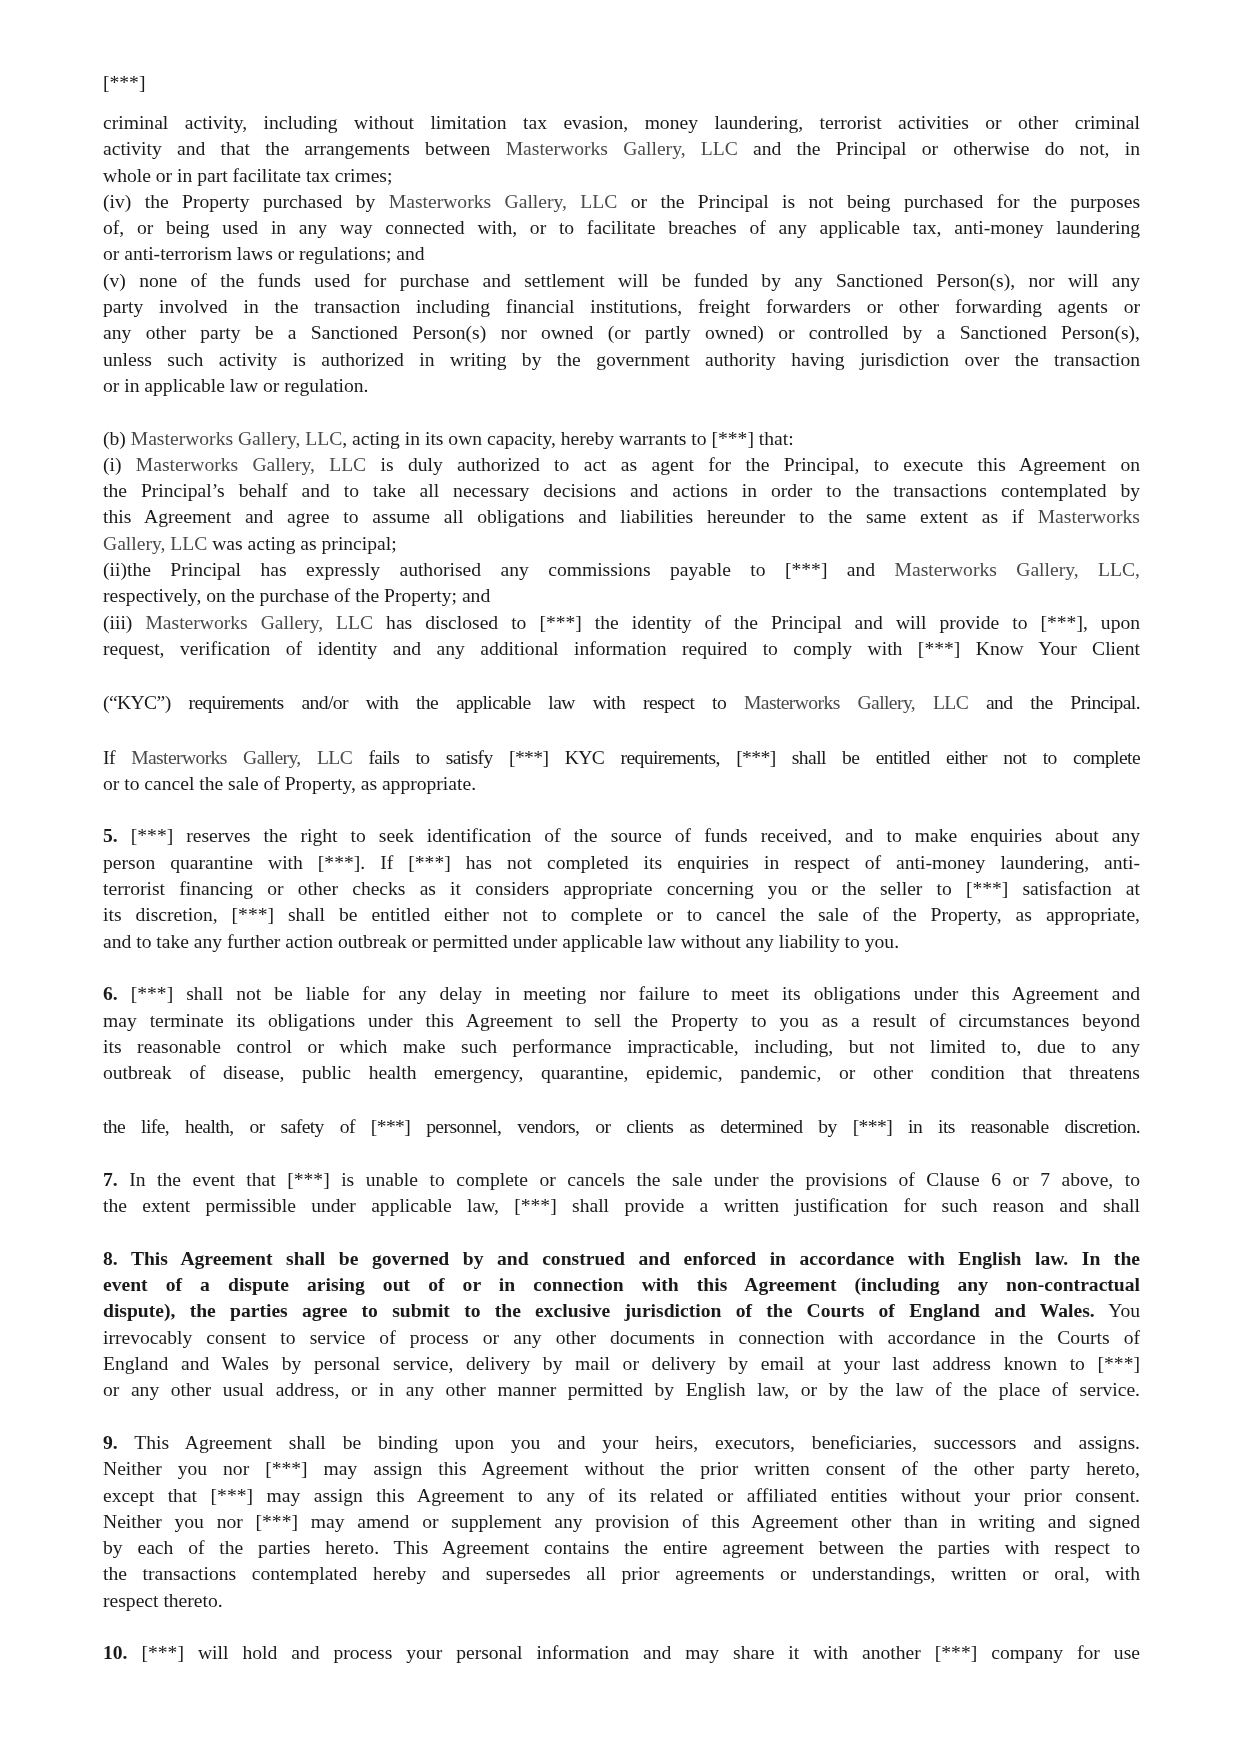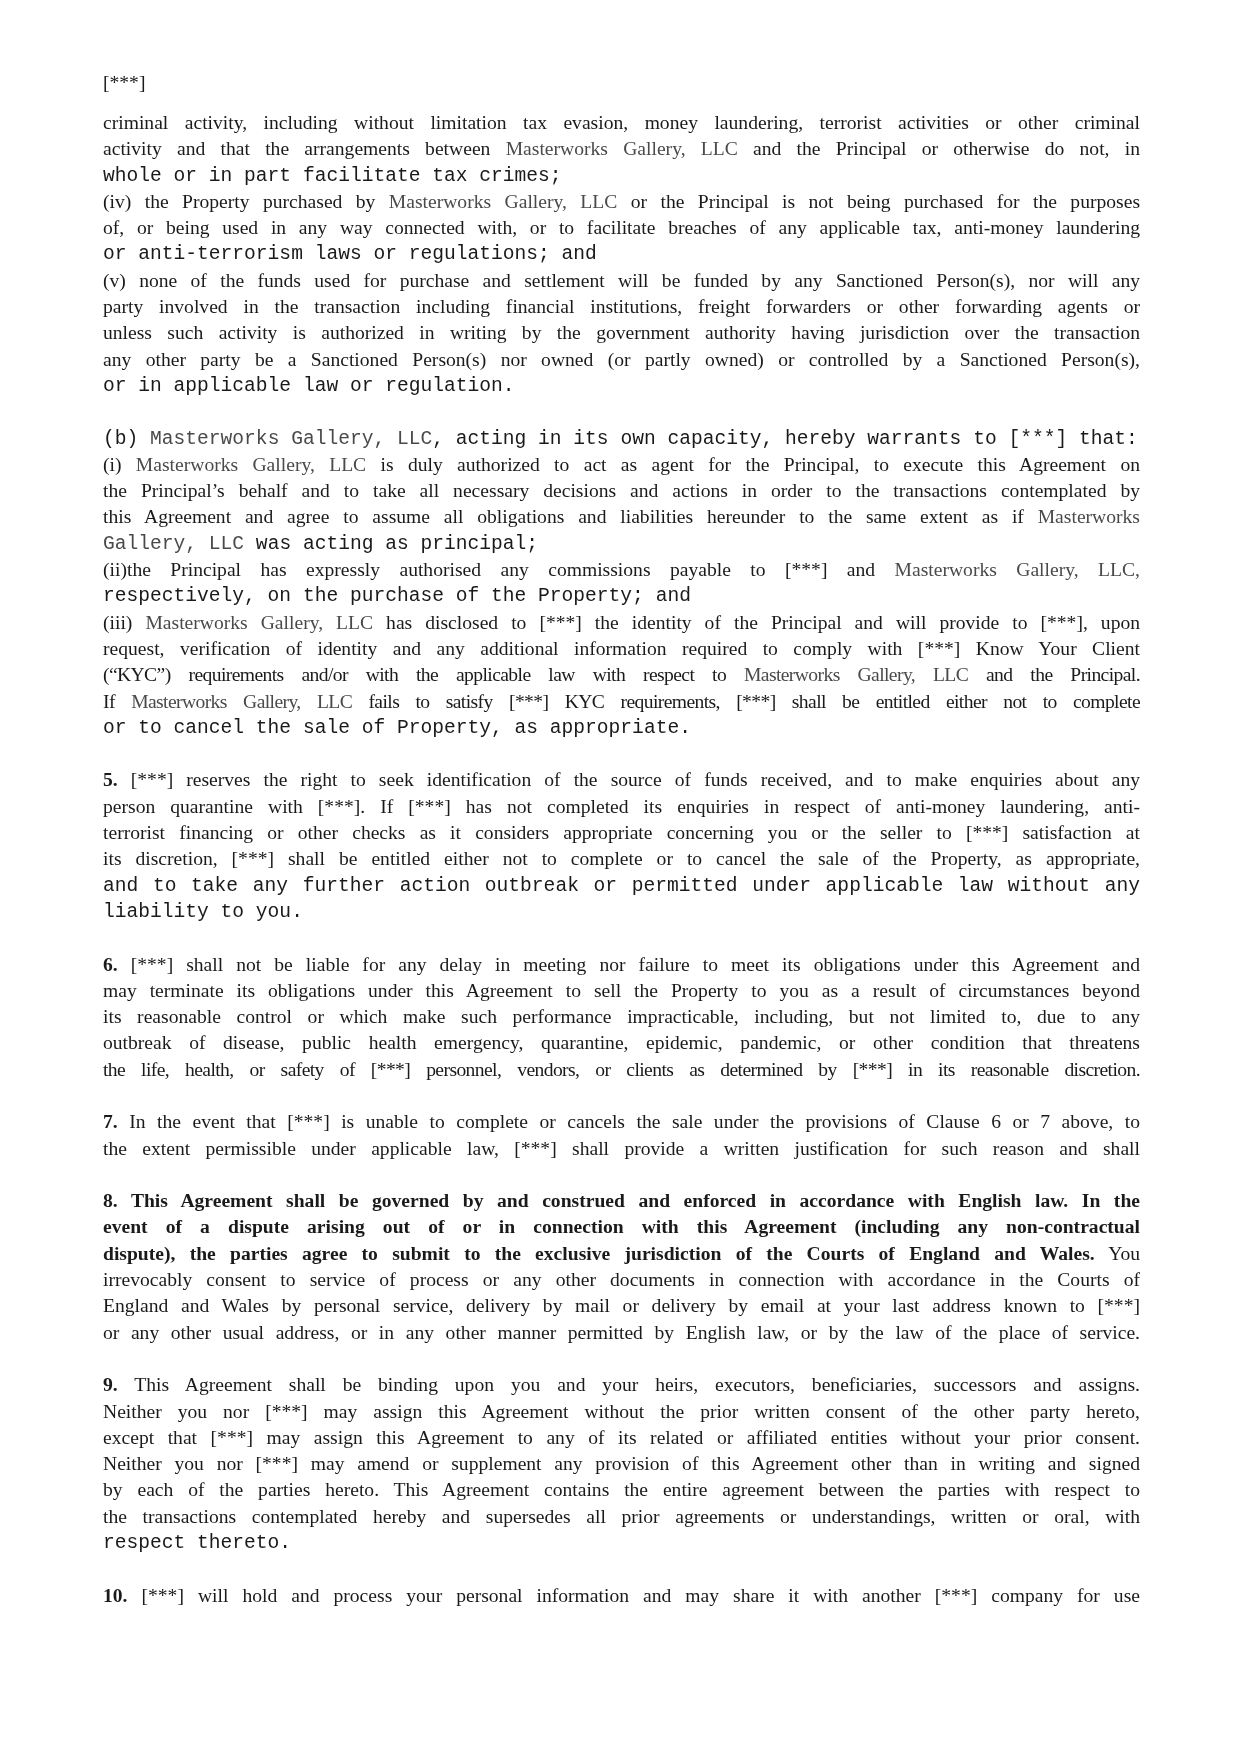--- a/index.html
+++ b/index.html
@@ -32,55 +32,55 @@
     text-align: justify;
     margin: 0 0 26.3px 0;
   }
   .line {
     display: block;
     text-align: justify;
     text-align-last: justify;
   }
   .line.last {
     text-align-last: left;
-    font-family: Liberation Mono, monospace;
   }
   .mw {
     color: #4a4a4a;
   }
   .num {
     font-weight: bold;
   }
   .bold {
     font-weight: bold;
   }
   .condensed {
     letter-spacing: -0.6px;
+    margin-top: 28px;
   }
 </style>
 </head>
 <body>
 
 <div class="page">
 
   <div class="header-mark">[***]</div>
 
   <div class="para">
     <span class="line">criminal activity, including without limitation tax evasion, money laundering, terrorist activities or other criminal</span>
     <span class="line"><span>activity and that the arrangements between </span><span class="mw">Masterworks Gallery, LLC</span><span> and the Principal or otherwise do not, in</span></span>
     <span class="line last">whole or in part facilitate tax crimes;</span>
 
     <span class="line"><span>(iv) the Property purchased by </span><span class="mw">Masterworks Gallery, LLC</span><span> or the Principal is not being purchased for the purposes</span></span>
     <span class="line">of, or being used in any way connected with, or to facilitate breaches of any applicable tax, anti-money laundering</span>
     <span class="line last">or anti-terrorism laws or regulations; and</span>
 
     <span class="line">(v) none of the funds used for purchase and settlement will be funded by any Sanctioned Person(s), nor will any</span>
     <span class="line">party involved in the transaction including financial institutions, freight forwarders or other forwarding agents or</span>
+    <span class="line">any other party be a Sanctioned Person(s) nor owned (or partly owned) or controlled by a Sanctioned Person(s),</span>
     <span class="line">unless such activity is authorized in writing by the government authority having jurisdiction over the transaction</span>
-    <span class="line">any other party be a Sanctioned Person(s) nor owned (or partly owned) or controlled by a Sanctioned Person(s),</span>
     <span class="line last">or in applicable law or regulation.</span>
   </div>
 
   <div class="para">
     <span class="line last"><span>(b) </span><span class="mw">Masterworks Gallery, LLC</span><span>, acting in its own capacity, hereby warrants to [***] that:</span></span>
 
     <span class="line"><span>(i) </span><span class="mw">Masterworks Gallery, LLC</span><span> is duly authorized to act as agent for the Principal, to execute this Agreement on</span></span>
     <span class="line">the Principal’s behalf and to take all necessary decisions and actions in order to the transactions contemplated by</span>
     <span class="line"><span>this Agreement and agree to assume all obligations and liabilities hereunder to the same extent as if </span><span class="mw">Masterworks</span></span>
     <span class="line last"><span class="mw">Gallery, LLC</span><span> was acting as principal;</span></span>

